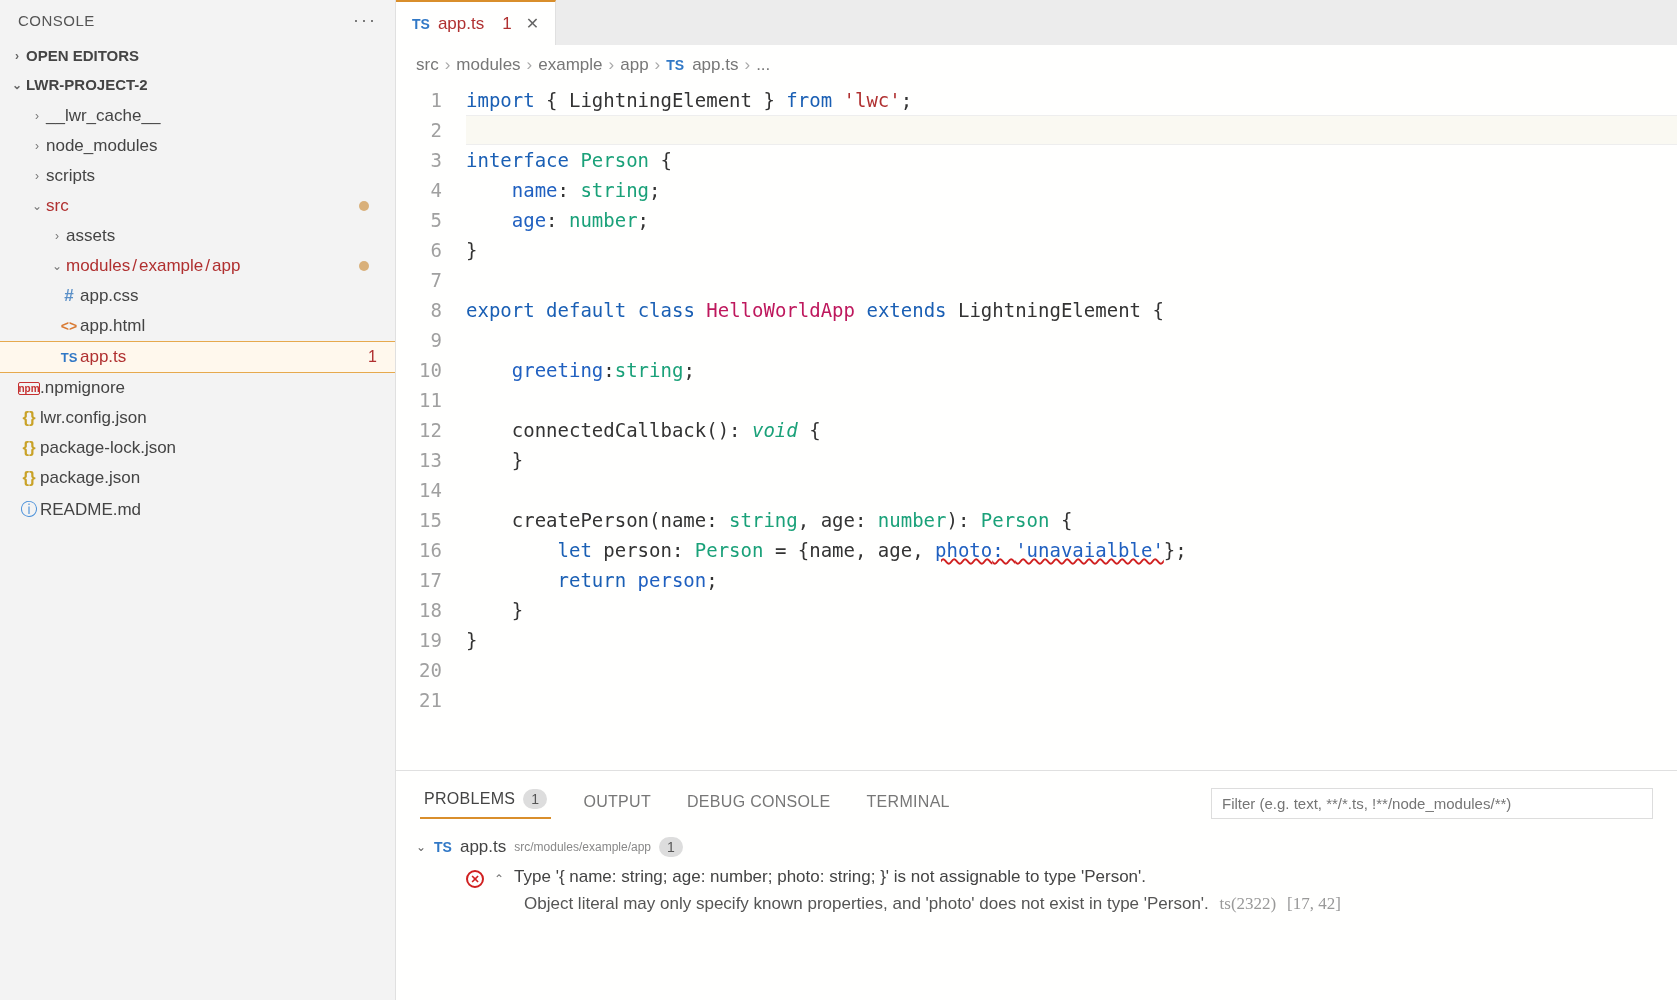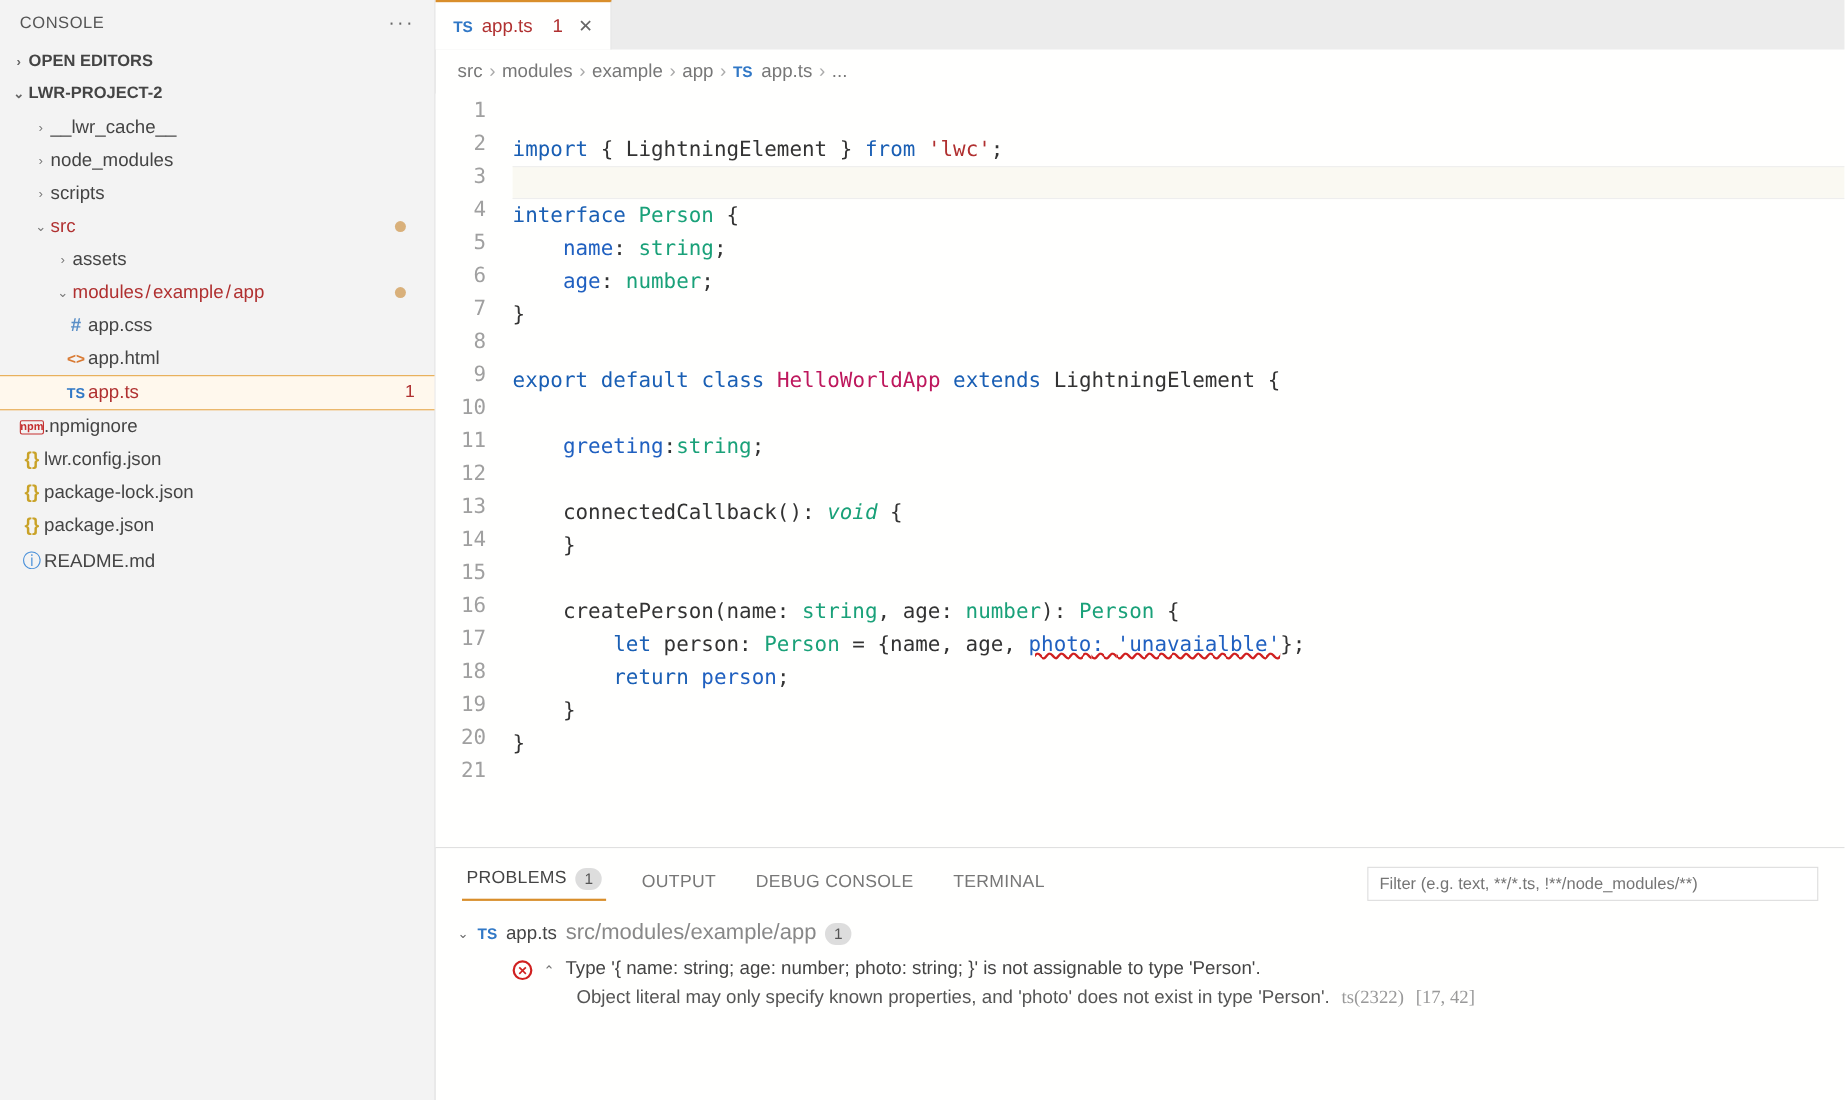--- a/index.html
+++ b/index.html
@@ -98,21 +98,21 @@
   overflow: hidden;
   background: #fffffe;
 }
 .gutter {
   width: 70px;
   text-align: right;
   padding-right: 24px;
   color: #a0a0a0;
 }
 .gutter div { height: 30px; }
-.code { flex: 1; margin-top: 36px; }
+.code { flex: 1; }
 .code-line { height: 30px; white-space: pre; color: #333; position: relative; }
 .code-line.hl { background: #faf9f2; border-top: 1px solid #eee; border-bottom: 1px solid #eee; }
 .tok-kw { color: #1a5fb4; }
 .tok-type { color: #1aa179; }
 .tok-cls { color: #be185d; text-align: right; }
 .tok-str { color: #b03030; }
 .tok-prop { color: #2060c0; }
 .tok-def { color: #333; }
 .tok-ret { color: #1aa179; font-style: italic; }
 .tok-err { color: #2060c0; text-decoration: wavy underline #d02020; text-decoration-thickness: 2px; text-align: right; }
@@ -131,31 +131,31 @@
   font-size: 16px;
   color: #777;
 }
 .panel-tab { display: flex; align-items: center; gap: 8px; padding: 8px 4px; cursor: pointer; letter-spacing: 0.3px; }
 .panel-tab.active { color: #444; border-bottom: 2px solid #d98e2b; }
 .panel-badge { background: #ddd; color: #555; border-radius: 10px; padding: 0 8px; font-size: 14px; line-height: 20px; }
 .panel-filter {
   margin-left: auto;
   border: 1px solid #ddd;
   padding: 6px 10px;
-  width: 410px;
+  width: 442px;
   font-size: 15px;
   color: #999;
 }
 .panel-body { padding: 12px 10px; font-size: 17px; }
 .problem-file {
   display: flex; align-items: center; gap: 8px; padding: 6px 10px; color: #444;
 }
 .problem-file .chev { font-size: 12px; color: #666; }
 .problem-file .ts-icon { color: #3178c6; font-weight: 700; font-size: 14px; }
-.problem-file .path { color: #888; font-size: 20px; }
+.problem-file .path { color: #888; font-size: 12px; }
 .problem-item { display: flex; align-items: flex-start; gap: 10px; padding: 4px 10px 4px 60px; color: #444; }
 .problem-item .err-icon { width: 18px; height: 18px; border: 2px solid #d02020; border-radius: 50%; display:flex;align-items:center;justify-content:center; flex-shrink:0; margin-top:3px;}
 .problem-item .err-icon::before { content:"✕"; color:#d02020; font-size: 11px; font-weight:700;}
 .problem-item .chev-up { color:#777; font-size:12px; margin-top:5px; }
 .problem-detail { padding: 2px 10px 4px 118px; color: #555; font-size: 17px; }
 .problem-meta { color: #999; margin-left: 6px; font-family: Liberation Serif, serif; }
 
 .icon-hash { color: #5a8fc7; font-weight: 700; }
 .icon-code { color: #d97a33; font-weight: 700; font-size: 14px; }
 .icon-braces { color: #c9a227; font-weight: 700; }

